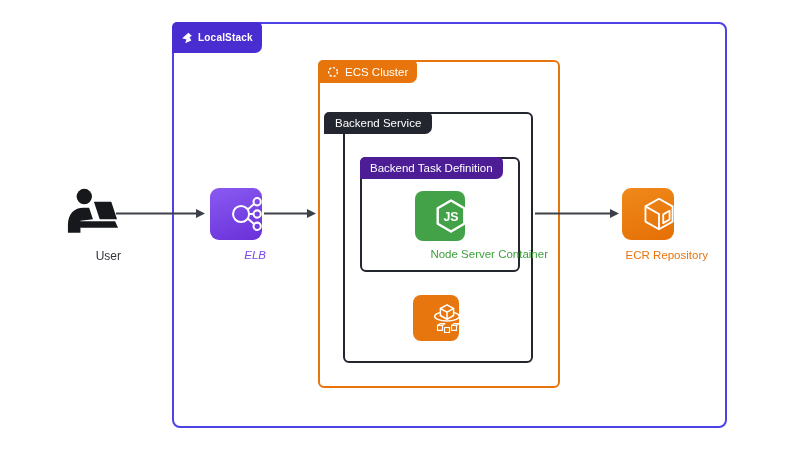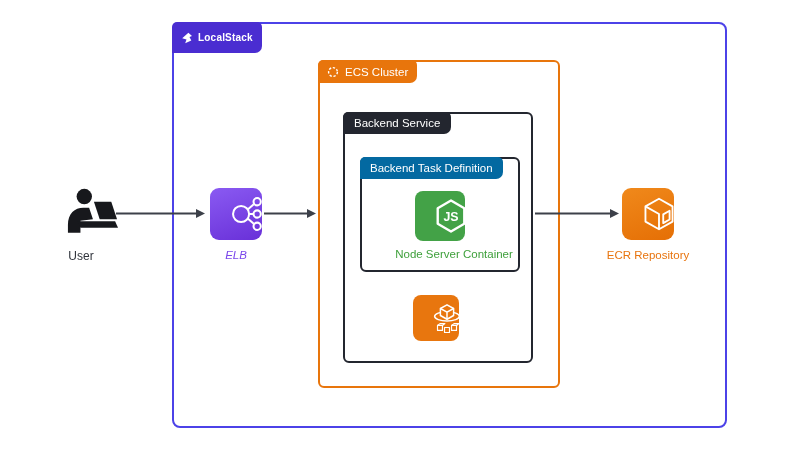--- a/index.html
+++ b/index.html
@@ -20,33 +20,33 @@
   .tab {
     position: absolute;
     display: flex; align-items: center; gap: 5px;
     color: #ffffff;
     border-radius: 5px 5px 7px 0;
     padding: 0 9px;
     white-space: nowrap;
   }
   .tab.localstack-tab { left: 172px; top: 22px; height: 31px; background: #4A2DD1; font-size: 10px; font-weight: 700; letter-spacing: .2px; }
   .tab.ecs-tab        { left: 318px; top: 60px; height: 23px; background: #E8750C; font-size: 11.5px; gap: 6px; align-items: center; }
-  .tab.service-tab    { left: 343px; top: 112px; height: 22px; background: #23262F; font-size: 11.5px; padding: 0 11px; }
-  .tab.taskdef-tab    { left: 360px; top: 157px; height: 22px; background: #0369a1; font-size: 11.5px; padding: 0 10px; }
+  .tab.service-tab    { left: 324px; top: 112px; height: 22px; background: #23262F; font-size: 11.5px; padding: 0 11px; }
+  .tab.taskdef-tab    { left: 360px; top: 157px; height: 22px; background: #4c1d95; font-size: 11.5px; padding: 0 10px; }
 
   .icon-tile { position: absolute; display: flex; align-items: center; justify-content: center; padding-left: 21px; }
   .tile { border-radius: 9px; }
   .elb-tile { left: 210px; top: 188px; width: 52px; height: 52px; background: linear-gradient(160deg, #8A5AF2 0%, #6930D8 100%); }
   .ecr-tile { left: 622px; top: 188px; width: 52px; height: 52px; background: linear-gradient(160deg, #F0891B 0%, #E56F05 100%); }
   .node-tile { left: 415px; top: 191px; width: 50px; height: 50px; background: #43A247; border-radius: 8px; }
   .ecssvc-tile { left: 413px; top: 295px; width: 46px; height: 46px; background: #E8760E; border-radius: 8px; }
   .user-figure { left: 55px; top: 188px; width: 52px; height: 47px; }
 
   .node-label {
-    position: absolute; text-align: center; white-space: nowrap;
+    position: absolute; text-align: right; white-space: nowrap;
   }
   .label-user { left: 41px;  top: 249px; width: 80px;  color: #30343C; font-size: 12px; }
   .label-elb  { left: 206px; top: 249px; width: 60px;  color: #7B48EB; font-size: 11.5px; font-style: italic; }
   .label-node { left: 360px; top: 248px; width: 188px; color: #3FA03C; font-size: 11.5px; }
   .label-ecr  { left: 588px; top: 249px; width: 120px; color: #E8740E; font-size: 11.5px; }
 
   .arrows { position: absolute; left: 0; top: 0; width: 800px; height: 450px; pointer-events: none; }
 </style>
 </head>
 <body>

